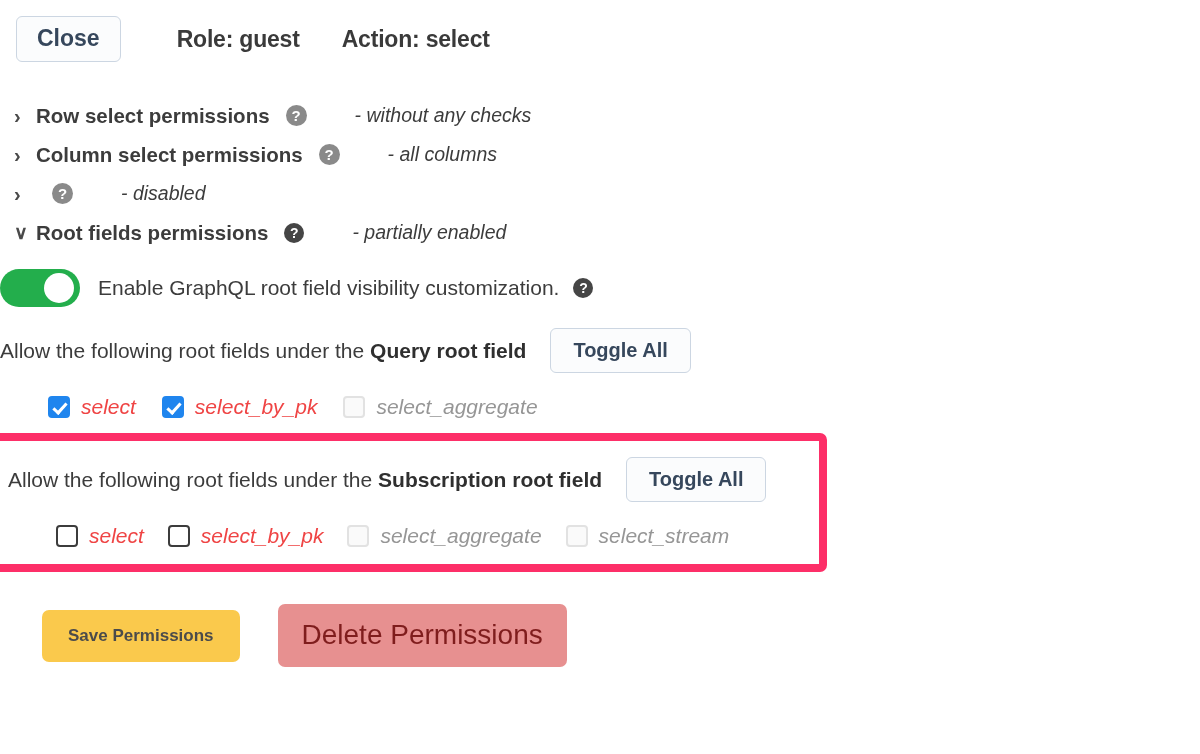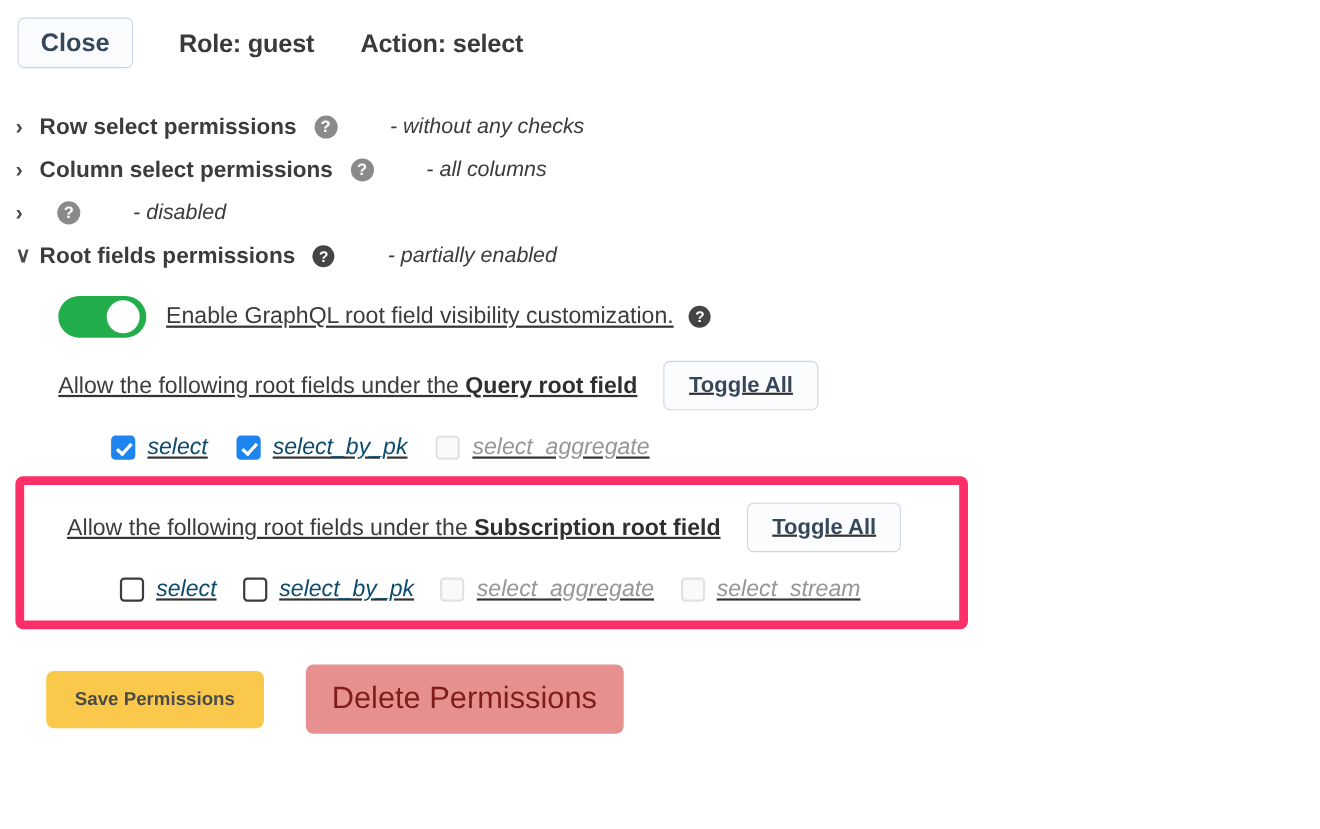--- a/index.html
+++ b/index.html
@@ -14,21 +14,21 @@
     color: #333333;
     overflow: hidden;
     position: relative;
   }
 
   
   .header-bar {
     display: flex;
     align-items: center;
     padding: 16px 0 0 16px;
-    gap: 0;
+    gap: 14px;
   }
   .close-button {
     font-family: "Liberation Sans", sans-serif;
     font-size: 23px;
     font-weight: bold;
     color: #36475c;
     background: #fbfcfd;
     border: 1px solid #ccd6e2;
     border-radius: 6px;
     padding: 10px 20px 11px 20px;
@@ -104,23 +104,21 @@
   .perm-status {
     font-size: 19.5px;
     font-style: italic;
     color: #3c3c3c;
     margin-left: 48px;
     white-space: nowrap;
   }
 
   
   .root-body {
-    padding-left: 53px;
     margin-top: 14px;
-    text-decoration: underline;
   }
   .toggle-line {
     display: flex;
     align-items: center;
     height: 44px;
   }
   .switch {
     width: 80px;
     height: 38px;
     border-radius: 19px;
@@ -211,21 +209,21 @@
     border-width: 0 3px 3px 0;
     transform: rotate(42deg);
   }
   .cb.disabled {
     border: 2px solid #e2e2e2;
     background: #fafafa;
   }
   .cb-label {
     font-size: 21px;
     font-style: italic;
-    color: #0c4a6e;
+    color: #ef4444;
     margin-left: 11px;
     white-space: nowrap;
   }
   .cb-label.disabled {
     color: #969696;
     text-align: right;
   }
 
   
   .highlight-box {

